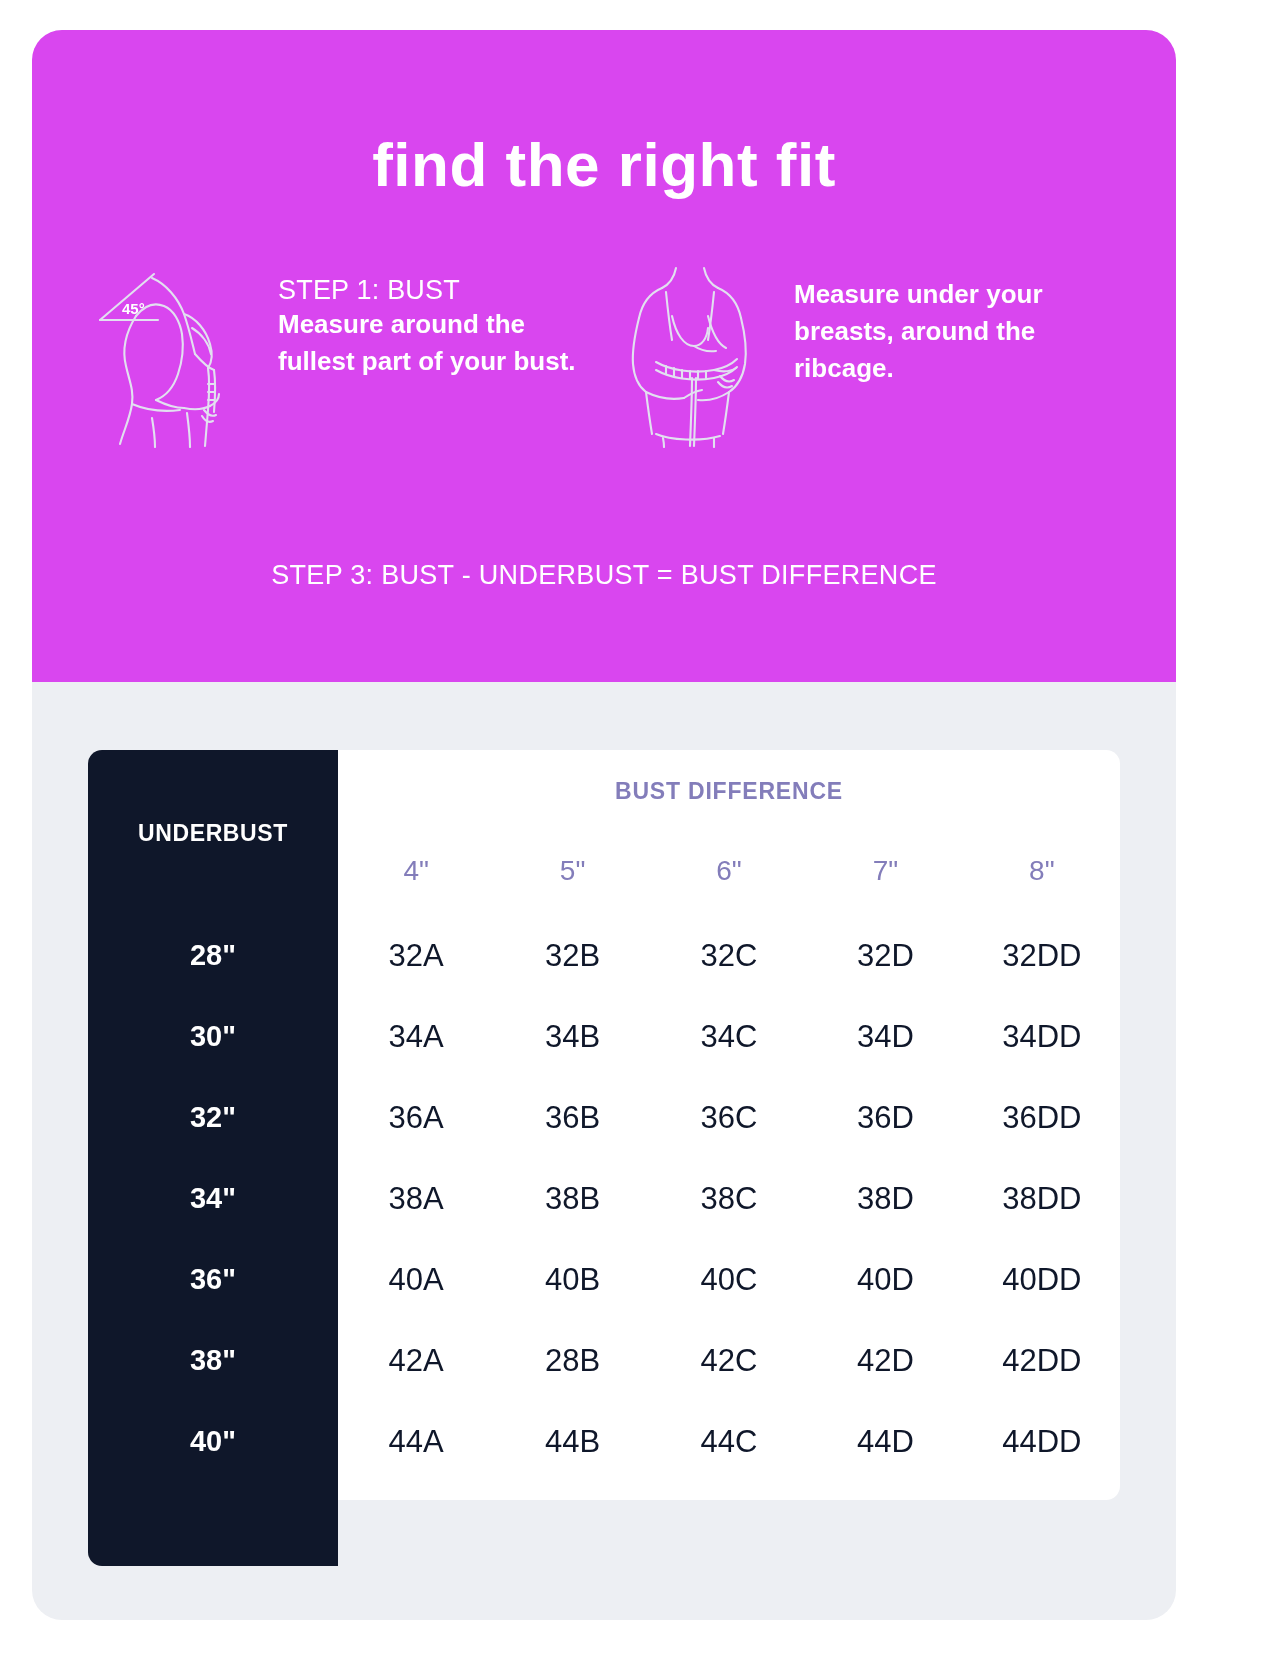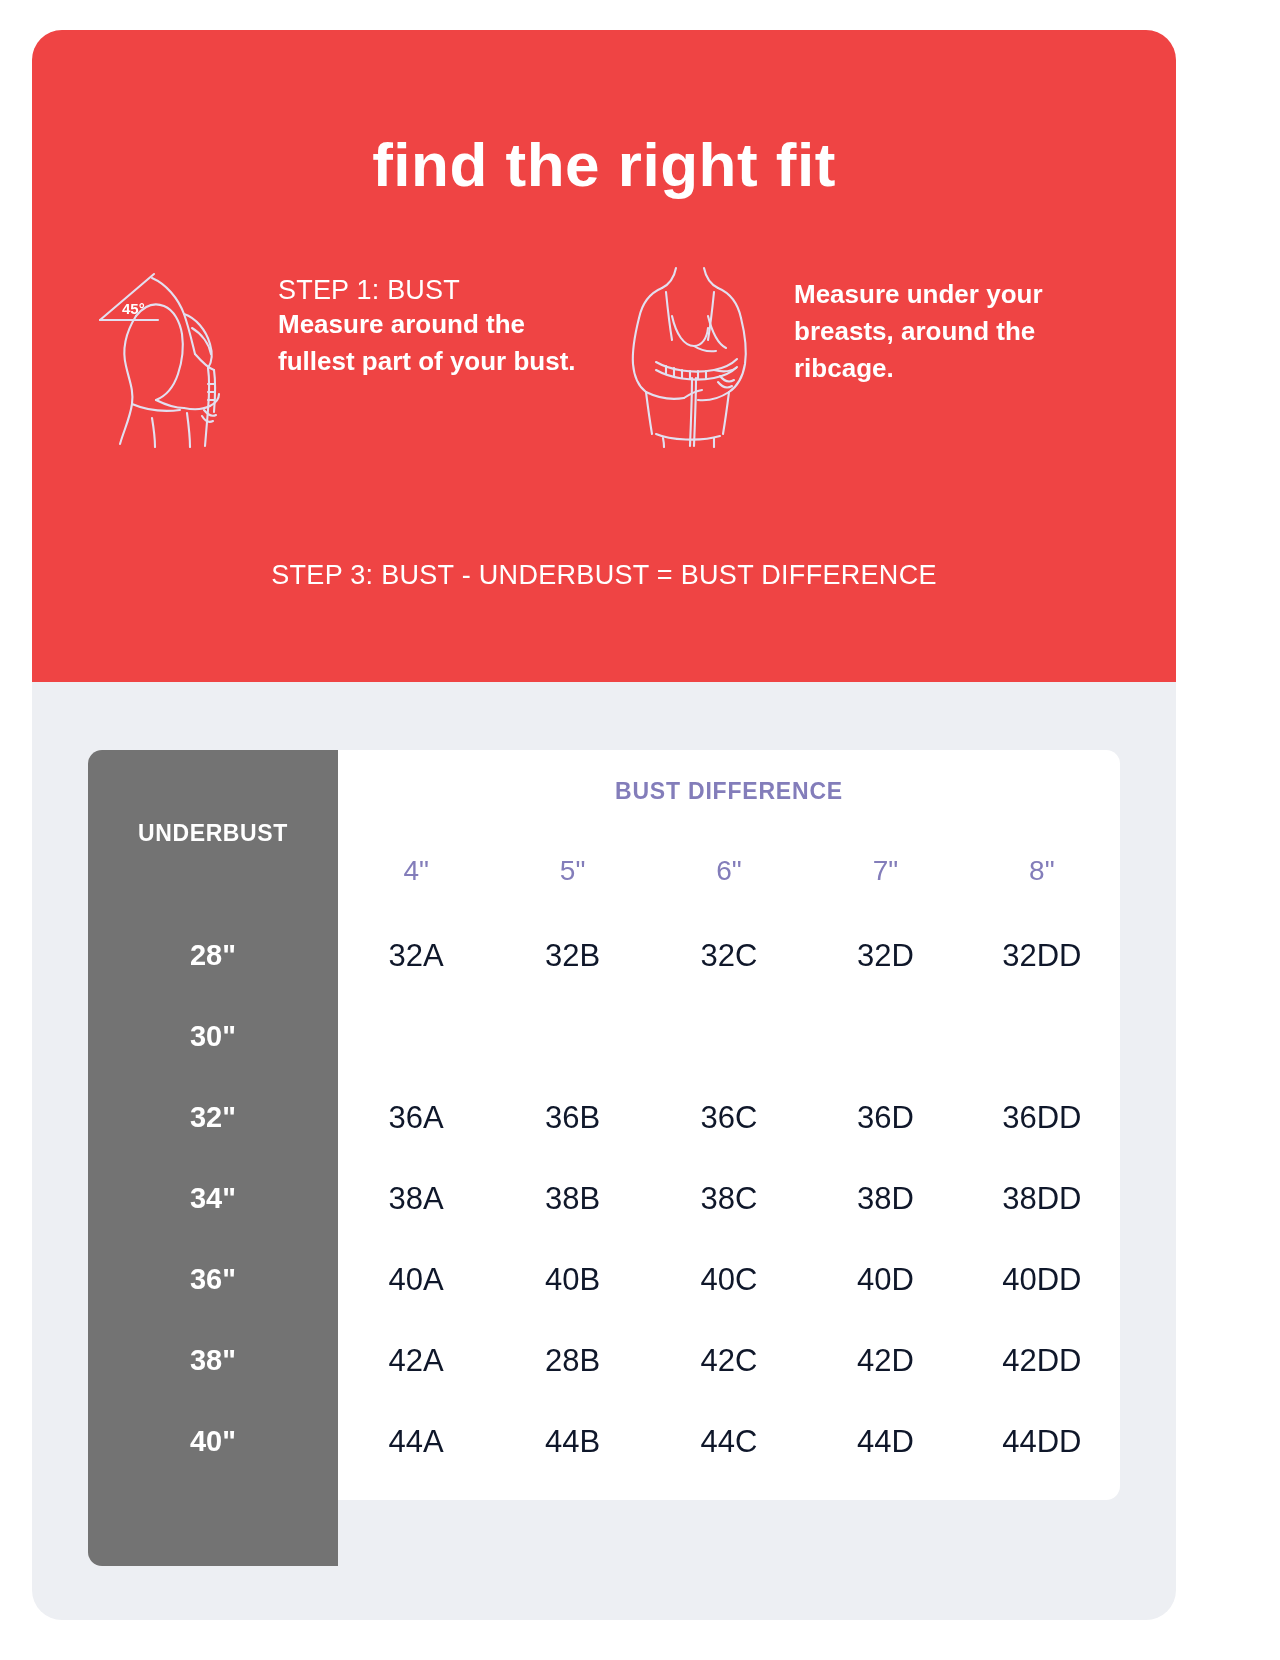--- a/index.html
+++ b/index.html
@@ -20,21 +20,21 @@
     background: #ffffff;
   }
 
   
   .hero {
     position: absolute;
     left: 32px;
     top: 30px;
     width: 1144px;
     height: 652px;
-    background: #ef4444;
+    background: #d946ef;
     border-radius: 30px 30px 0 0;
     overflow: hidden;
   }
 
   .hero-title {
     position: absolute;
     left: 0;
     top: 104px;
     width: 100%;
     text-align: center;
@@ -126,21 +126,21 @@
     background: #ffffff;
     border-radius: 14px;
   }
 
   .sidebar-col {
     position: absolute;
     left: 88px;
     top: 750px;
     width: 250px;
     height: 816px;
-    background: #737373;
+    background: #0f172a;
     border-radius: 14px 0 0 14px;
     padding-left: 36px;
   }
 
   .sidebar-title {
     position: absolute;
     left: 0;
     top: 70px;
     width: 250px;
     text-align: center;
@@ -335,20 +335,27 @@
       <div class="cell">32A</div>
       <div class="cell">32B</div>
       <div class="cell">32C</div>
       <div class="cell">32D</div>
       <div class="cell">32DD</div>
     </div>
   </div>
 
   <div class="row" style="top:996px">
     <div class="row-label">30"</div>
+    <div class="row-cells">
+      <div class="cell">34A</div>
+      <div class="cell">34B</div>
+      <div class="cell">34C</div>
+      <div class="cell">34D</div>
+      <div class="cell">34DD</div>
+    </div>
   </div>
 
   <div class="row" style="top:1077px">
     <div class="row-label">32"</div>
     <div class="row-cells">
       <div class="cell">36A</div>
       <div class="cell">36B</div>
       <div class="cell">36C</div>
       <div class="cell">36D</div>
       <div class="cell">36DD</div>

